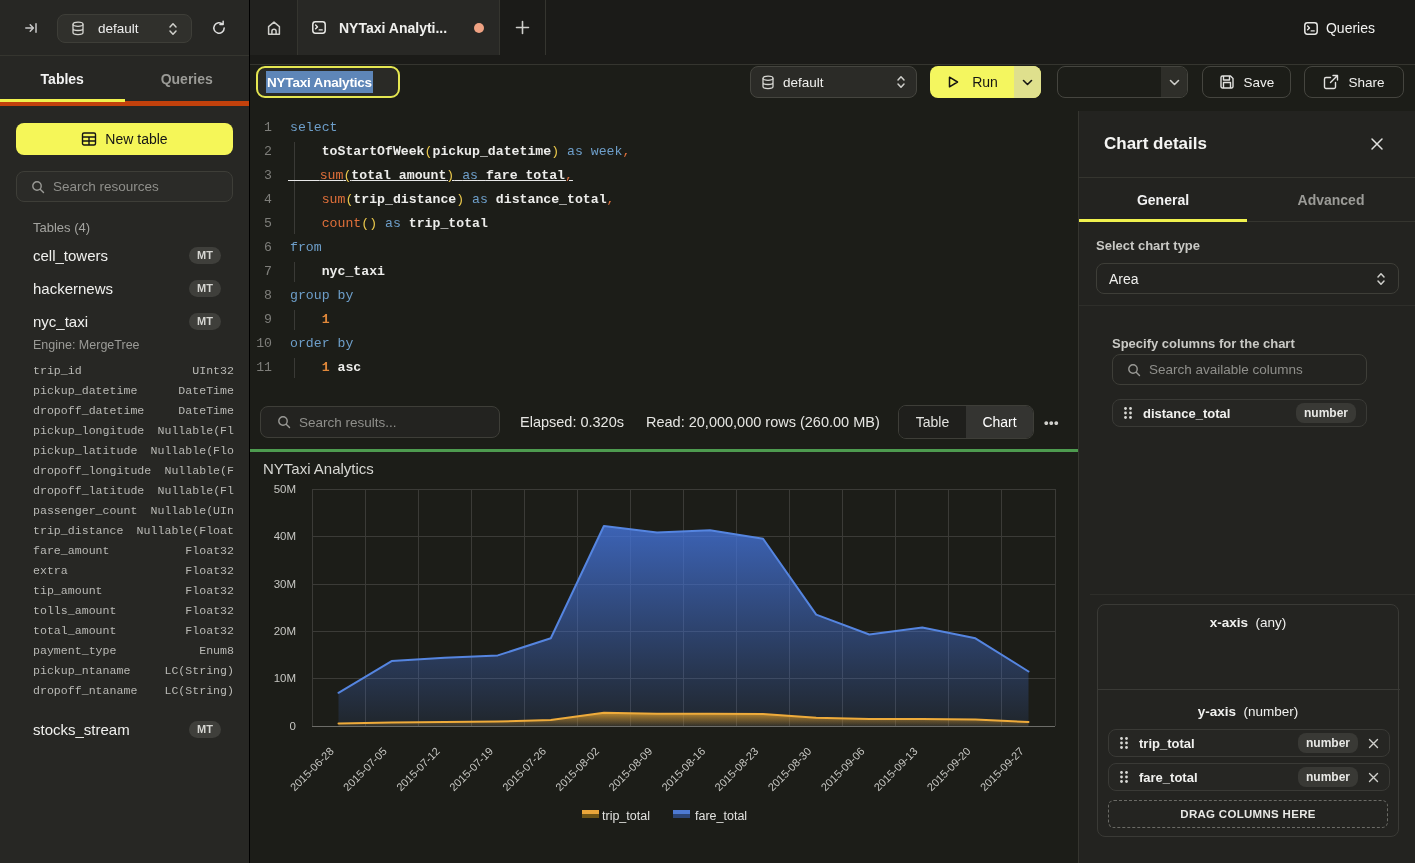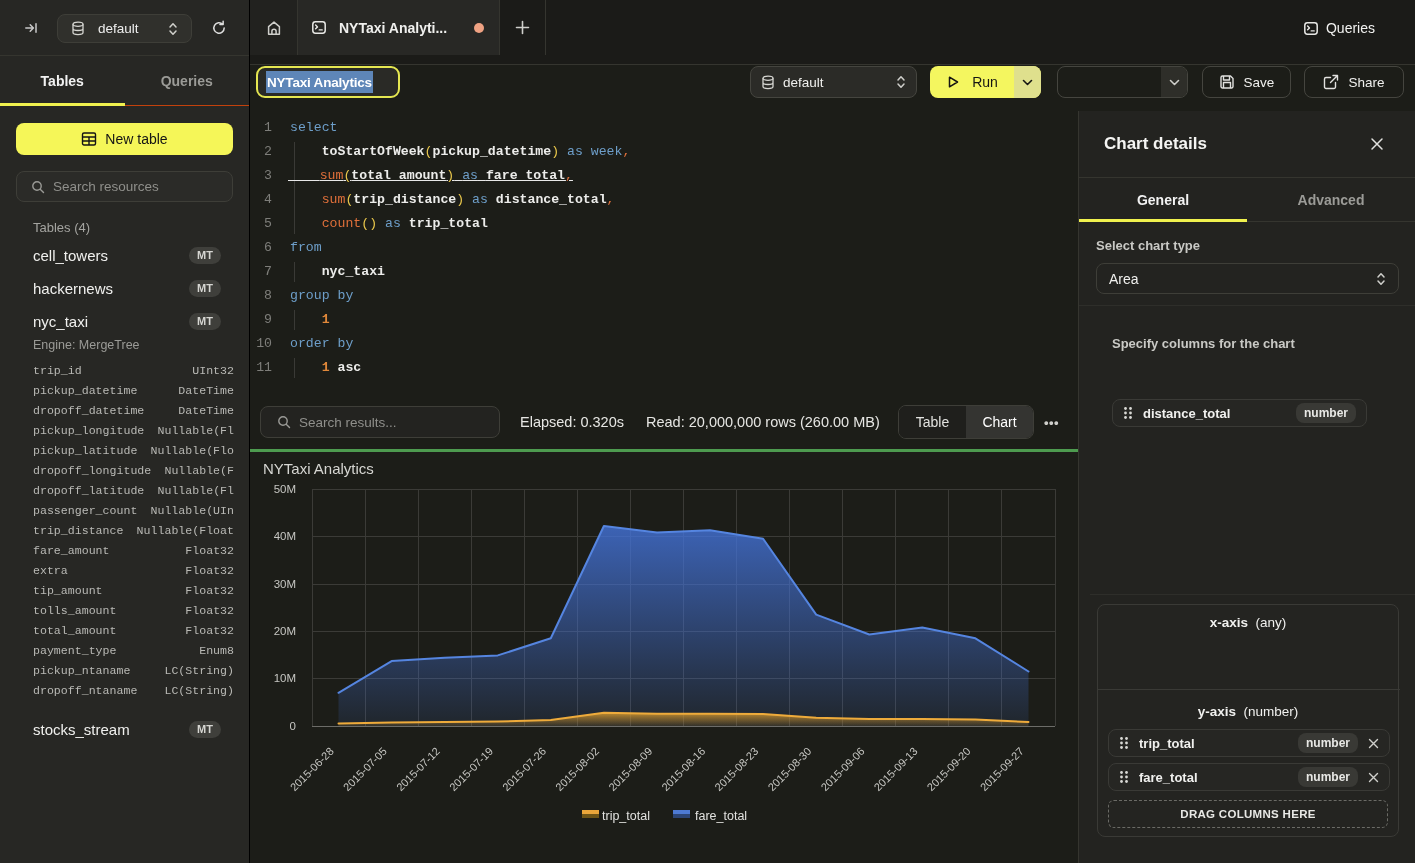--- a/index.html
+++ b/index.html
@@ -6,21 +6,21 @@
 html,body { width:1415px; height:863px; overflow:hidden; background:#1c1d18; font-family:"Liberation Sans",sans-serif; color:#e8e8e8; }
 #app { position:relative; width:1415px; height:863px; }
 
 
 #sidebar { position:absolute; left:0; top:0; width:250px; height:863px; background:#272724; border-right:1px solid #000; }
 #sb-head { height:56px; border-bottom:1px solid #35352f; position:relative; }
 .collapse-ic { position:absolute; left:25px; top:22px; width:12px; height:12px; display:flex; align-items:center; justify-content:center; color:#c9c9c9; }
 #db-select { position:absolute; left:57px; top:14px; height:29px; width:135px; background:#30302c; border:1px solid #3e3e38; border-radius:8px; display:flex; align-items:center; padding:0 13px; gap:13px; }
 #db-select .lbl { font-size:13.5px; color:#eee; flex:1; }
 .refresh-ic { position:absolute; left:210px; top:19px; width:18px; height:18px; display:flex; align-items:center; justify-content:center; color:#ddd; }
-#sb-tabs { height:50px; display:flex; border-bottom:1px solid #c2410c; position:relative; }
+#sb-tabs { height:50px; display:flex; border-bottom:5px solid #c2410c; position:relative; }
 .sb-tab { flex:1; display:flex; align-items:center; justify-content:center; font-size:14px; color:#9b9b97; font-weight:700; }
 .sb-tab.active { color:#f2f2f2; }
 #sb-tab-underline { position:absolute; left:0; bottom:-1px; width:125px; height:3px; background:#f0f14e; }
 #newtable { position:absolute; left:16px; top:123px; width:217px; height:32px; background:#f5f658; border-radius:8px; display:flex; align-items:center; justify-content:center; gap:8px; color:#141414; font-size:14px; font-weight:400; }
 #sb-search { position:absolute; left:16px; top:171px; width:217px; height:31px; background:#2b2b28; border:1px solid #3e3e38; border-radius:8px; display:flex; align-items:center; padding:0 14px; gap:8px; color:#8f8f8b; font-size:13.5px; }
 #tables-hd { position:absolute; left:33px; top:220px; font-size:13px; color:#a4a4a0; }
 .trow { position:absolute; left:33px; width:188px; height:24px; display:flex; align-items:center; justify-content:space-between; }
 .trow .nm { font-size:15px; color:#f0f0ee; }
 .badge-mt { background:#3f3f3b; color:#d6d6d2; font-size:11px; font-weight:700; border-radius:10px; padding:2.5px 8px; }
 .engine { position:absolute; left:33px; font-size:12.5px; color:#9b9b97; }
@@ -467,20 +467,27 @@
   </div>
   <div class="rp-label" style="position:absolute;left:17px;top:127px;">Select chart type</div>
   <div id="sel-type">
     <span class="t">Area</span>
     <svg width="10" height="14" viewBox="0 0 10 14">
           <path d="M2 5 l3-3.2 3 3.2 M2 9 l3 3.2 3-3.2" stroke="#cfcfcb" stroke-width="1.5" fill="none" stroke-linecap="round" stroke-linejoin="round"></path>
         </svg>
   </div>
   <div id="rp-div1"></div>
   <div class="rp-label" style="position:absolute;left:33px;top:225px;">Specify columns for the chart</div>
+  <div id="col-search">
+    <svg width="14" height="14" viewBox="0 0 14 14">
+          <circle cx="6" cy="6" r="4.2" stroke="#9a9a96" stroke-width="1.4" fill="none"></circle>
+          <path d="M9.2 9.2 L12.5 12.5" stroke="#9a9a96" stroke-width="1.4" stroke-linecap="round"></path>
+        </svg>
+    <span>Search available columns</span>
+  </div>
   <div class="col-item" style="left:33px; top:288px; width:255px; height:28px;">
     <svg class="dots6" width="10" height="14" viewBox="0 0 10 14">
           <circle cx="2.5" cy="2.5" r="1.4" fill="#d9d9d5"></circle>
           <circle cx="7.5" cy="2.5" r="1.4" fill="#d9d9d5"></circle>
           <circle cx="2.5" cy="7" r="1.4" fill="#d9d9d5"></circle>
           <circle cx="7.5" cy="7" r="1.4" fill="#d9d9d5"></circle>
           <circle cx="2.5" cy="11.5" r="1.4" fill="#d9d9d5"></circle>
           <circle cx="7.5" cy="11.5" r="1.4" fill="#d9d9d5"></circle>
         </svg>
     <span class="nm">distance_total</span>

